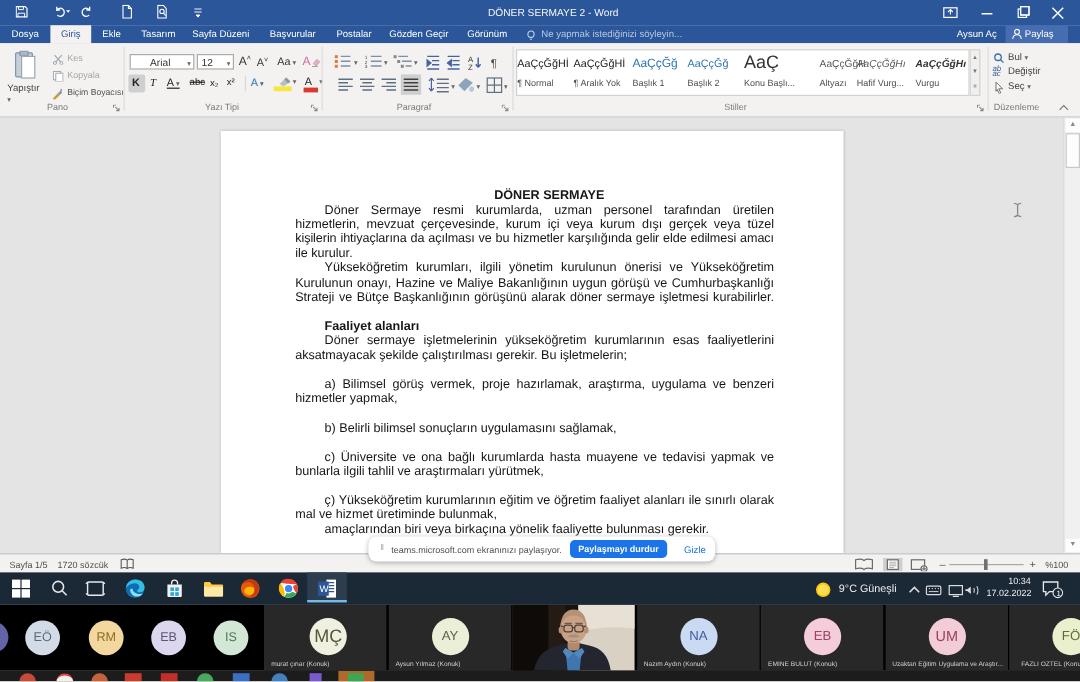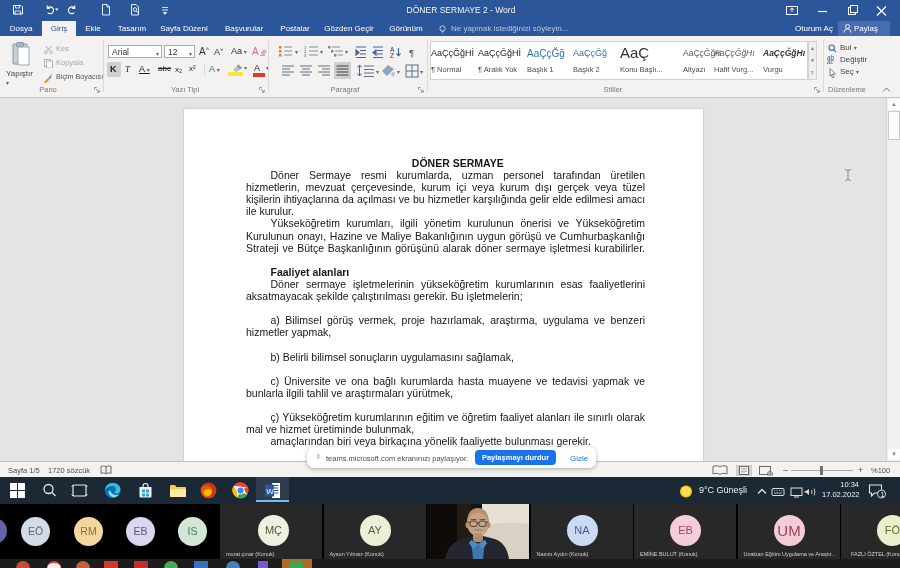--- a/index.html
+++ b/index.html
@@ -100,21 +100,21 @@
     <div class="tab" style="left:158px;width:52px">Sayfa Düzeni</div>
     <div class="tab" style="left:221px;width:46px">Başvurular</div>
     <div class="tab" style="left:277px;width:36px">Postalar</div>
     <div class="tab" style="left:322px;width:54px">Gözden Geçir</div>
     <div class="tab" style="left:386px;width:40px">Görünüm</div>
     <svg class="abs" style="left:438px;top:4px" width="9" height="9" viewBox="0 0 9 9">
       <circle cx="4.5" cy="3.5" r="2.6" fill="none" stroke="#c8d4e8" stroke-width="0.9"></circle>
       <path d="M3.5 6.5 h2 M3.8 8 h1.4" stroke="#c8d4e8" stroke-width="0.8"></path>
     </svg>
     <div class="tab" style="left:451px;width:140px;text-align:left;color:#b6c5de">Ne yapmak istediğinizi söyleyin...</div>
-    <div class="tab" style="left:792px;width:44px">Oturum Aç</div>
+    <div class="tab" style="left:792px;width:44px">Aysun Aç</div>
     <div class="tab" style="left:838px;width:52px;background:#466db0;border-radius:1px;text-align:left;padding-left:16px">Paylaş</div>
     <svg class="abs" style="left:843px;top:3px" width="9" height="9" viewBox="0 0 9 9">
       <circle cx="4.5" cy="2.5" r="2" fill="none" stroke="#fff" stroke-width="0.9"></circle>
       <path d="M1 8.5 c0-2.2 1.5-3.5 3.5-3.5 s3.5 1.3 3.5 3.5" fill="none" stroke="#fff" stroke-width="0.9"></path>
     </svg>
   </div>
   <div id="ribbon">
 
     <svg class="abs" style="left:11px;top:6px" width="21" height="25" viewBox="0 0 21 25">
       <rect x="2" y="2" width="14" height="20" rx="1" fill="#c7cfd8" stroke="#8294a8"></rect>
@@ -138,21 +138,21 @@
       <path d="M5 5 l2.5-2.5 1.5 1.5 -2.5 2.5z" fill="#8a99ac"></path>
       <path d="M7.5 2.5 l1-1" stroke="#8a99ac" stroke-width="1.4"></path>
     </svg>
     <div class="abs" style="left:56px;top:36px;font-size:7.2px;color:#555;white-space:nowrap">Biçim Boyacısı</div>
     <div class="grplabel" style="left:20px;width:56px">Pano</div>
     <svg class="abs" style="left:94px;top:51px" width="7" height="7" viewBox="0 0 7 7">
         <path d="M0.5 0.5 h2.2 M0.5 0.5 v2.2 M2 2 l3 3 M5.2 2.8 v2.4 h-2.4" fill="none" stroke="#8a8a8a" stroke-width="0.9"></path>
       </svg>
     <div class="grpdiv" style="left:103px"></div>
 
-    <div class="combo" style="left:108px;top:9px;width:54px;height:13px;line-height:12px;padding-left:3px">Arial<span class="arr">▾</span></div>
+    <div class="combo" style="left:108px;top:9px;width:54px;height:13px;line-height:12px;padding-left:16px">Arial<span class="arr">▾</span></div>
     <div class="combo" style="left:164px;top:9px;width:31px;height:13px;line-height:12px;padding-left:3px">12<span class="arr">▾</span></div>
     <div class="ricon" style="left:199px;top:10px;font-size:10px;color:#333">A<span style="font-size:6px;vertical-align:4px">˄</span></div>
     <div class="ricon" style="left:214px;top:11px;font-size:9px;color:#333">A<span style="font-size:6px;vertical-align:3px">˅</span></div>
     <div class="ricon" style="left:231px;top:10px;font-size:9px;color:#333">Aa<span style="font-size:6px;color:#666"> ▾</span></div>
     <div class="ricon" style="left:252px;top:10px;font-size:10px;color:#d06a9c">A</div>
     <svg class="abs" style="left:259px;top:13px" width="8" height="7" viewBox="0 0 8 7">
         <path d="M2 4 l3-3.5 2.5 2 -3 3.5 z" fill="#e8b0c8" stroke="#b88" stroke-width="0.5"></path>
         <path d="M1 6.5 h5" stroke="#999" stroke-width="0.8"></path>
       </svg>
     <div class="abs" style="left:107px;top:26px;width:14px;height:15px;background:#cfcfcf;border-radius:2px"></div>
@@ -469,21 +469,21 @@
       <text x="12.4" y="13.6" font-size="6.5" fill="#fff">1</text>
     </svg>
   </div>
   <div id="filmstrip">
     <div class="av" style="left:-19px;top:14px;width:26px;height:26px;background:#6264a7"></div>
     <div class="av" style="left:21px;top:13px;width:29px;height:29px;background:#d3dce6;color:#5a6a7a;font-size:10.5px;line-height:29px">EÖ</div>
     <div class="av" style="left:74px;top:13px;width:29px;height:29px;background:#f3d79e;color:#8a7026;font-size:10.5px;line-height:29px">RM</div>
     <div class="av" style="left:126px;top:13px;width:29px;height:29px;background:#dcd6ee;color:#5d5878;font-size:10.5px;line-height:29px">EB</div>
     <div class="av" style="left:178px;top:13px;width:29px;height:29px;background:#d2e7d6;color:#4e7a5d;font-size:10.5px;line-height:29px">IS</div>
     <div class="tile" style="left:220px;width:102px">
-      <div class="av" style="left:38px;top:11px;width:31px;height:31px;background:#eff0df;color:#54573c;font-size:11px;line-height:31px">MÇ</div>
+      <div class="av" style="left:38px;top:11px;width:31px;height:31px;background:#eff0df;color:#54573c;font-size:15px;line-height:31px">MÇ</div>
       <div class="avlabel">murat çınar (Konuk)</div>
     </div>
     <div class="tile" style="left:323.5px;width:102px">
       <div class="av" style="left:36px;top:11px;width:31px;height:31px;background:#ecefd7;color:#5b6140;font-size:11px;line-height:31px">AY</div>
       <div class="avlabel">Aysun Yılmaz (Konuk)</div>
     </div>
     <div class="tile" style="left:427px;width:102px;overflow:hidden">
       <svg width="102" height="55" viewBox="0 0 102 55">
         <rect width="102" height="55" fill="#171310"></rect>
         <rect x="55" width="47" height="55" fill="#d9d1c3"></rect>
@@ -515,21 +515,21 @@
     </div>
     <div class="tile" style="left:530.5px;width:102px">
       <div class="av" style="left:36px;top:11px;width:31px;height:31px;background:#cbdaf3;color:#40599a;font-size:11px;line-height:31px">NA</div>
       <div class="avlabel">Nazım Aydın (Konuk)</div>
     </div>
     <div class="tile" style="left:634px;width:102px">
       <div class="av" style="left:36px;top:11px;width:31px;height:31px;background:#f5cdda;color:#a24460;font-size:11px;line-height:31px">EB</div>
       <div class="avlabel">EMİNE BULUT (Konuk)</div>
     </div>
     <div class="tile" style="left:737.5px;width:102px">
-      <div class="av" style="left:36px;top:11px;width:31px;height:31px;background:#f2ccd6;color:#9c3f58;font-size:15px;line-height:31px">UM</div>
+      <div class="av" style="left:36px;top:11px;width:31px;height:31px;background:#f2ccd6;color:#9c3f58;font-size:12px;line-height:31px">UM</div>
       <div class="avlabel">Uzaktan Eğitim Uygulama ve Araştır...</div>
     </div>
     <div class="tile" style="left:841px;width:59px">
       <div class="av" style="left:36px;top:11px;width:31px;height:31px;background:#eaf0ce;color:#5d6b35;font-size:11px;line-height:31px">FÖ</div>
       <div class="avlabel" style="padding-left:10px">FAZLI ÖZTEL (Konuk</div>
     </div>
   </div>
   <div id="bottomrow">
     <div class="bi" style="left:16px;background:#c64a38;border-radius:50%"></div>
     <div class="bi" style="left:47px;background:#f5f0ec;border-radius:50%;border-top:2px solid #d44"></div>

